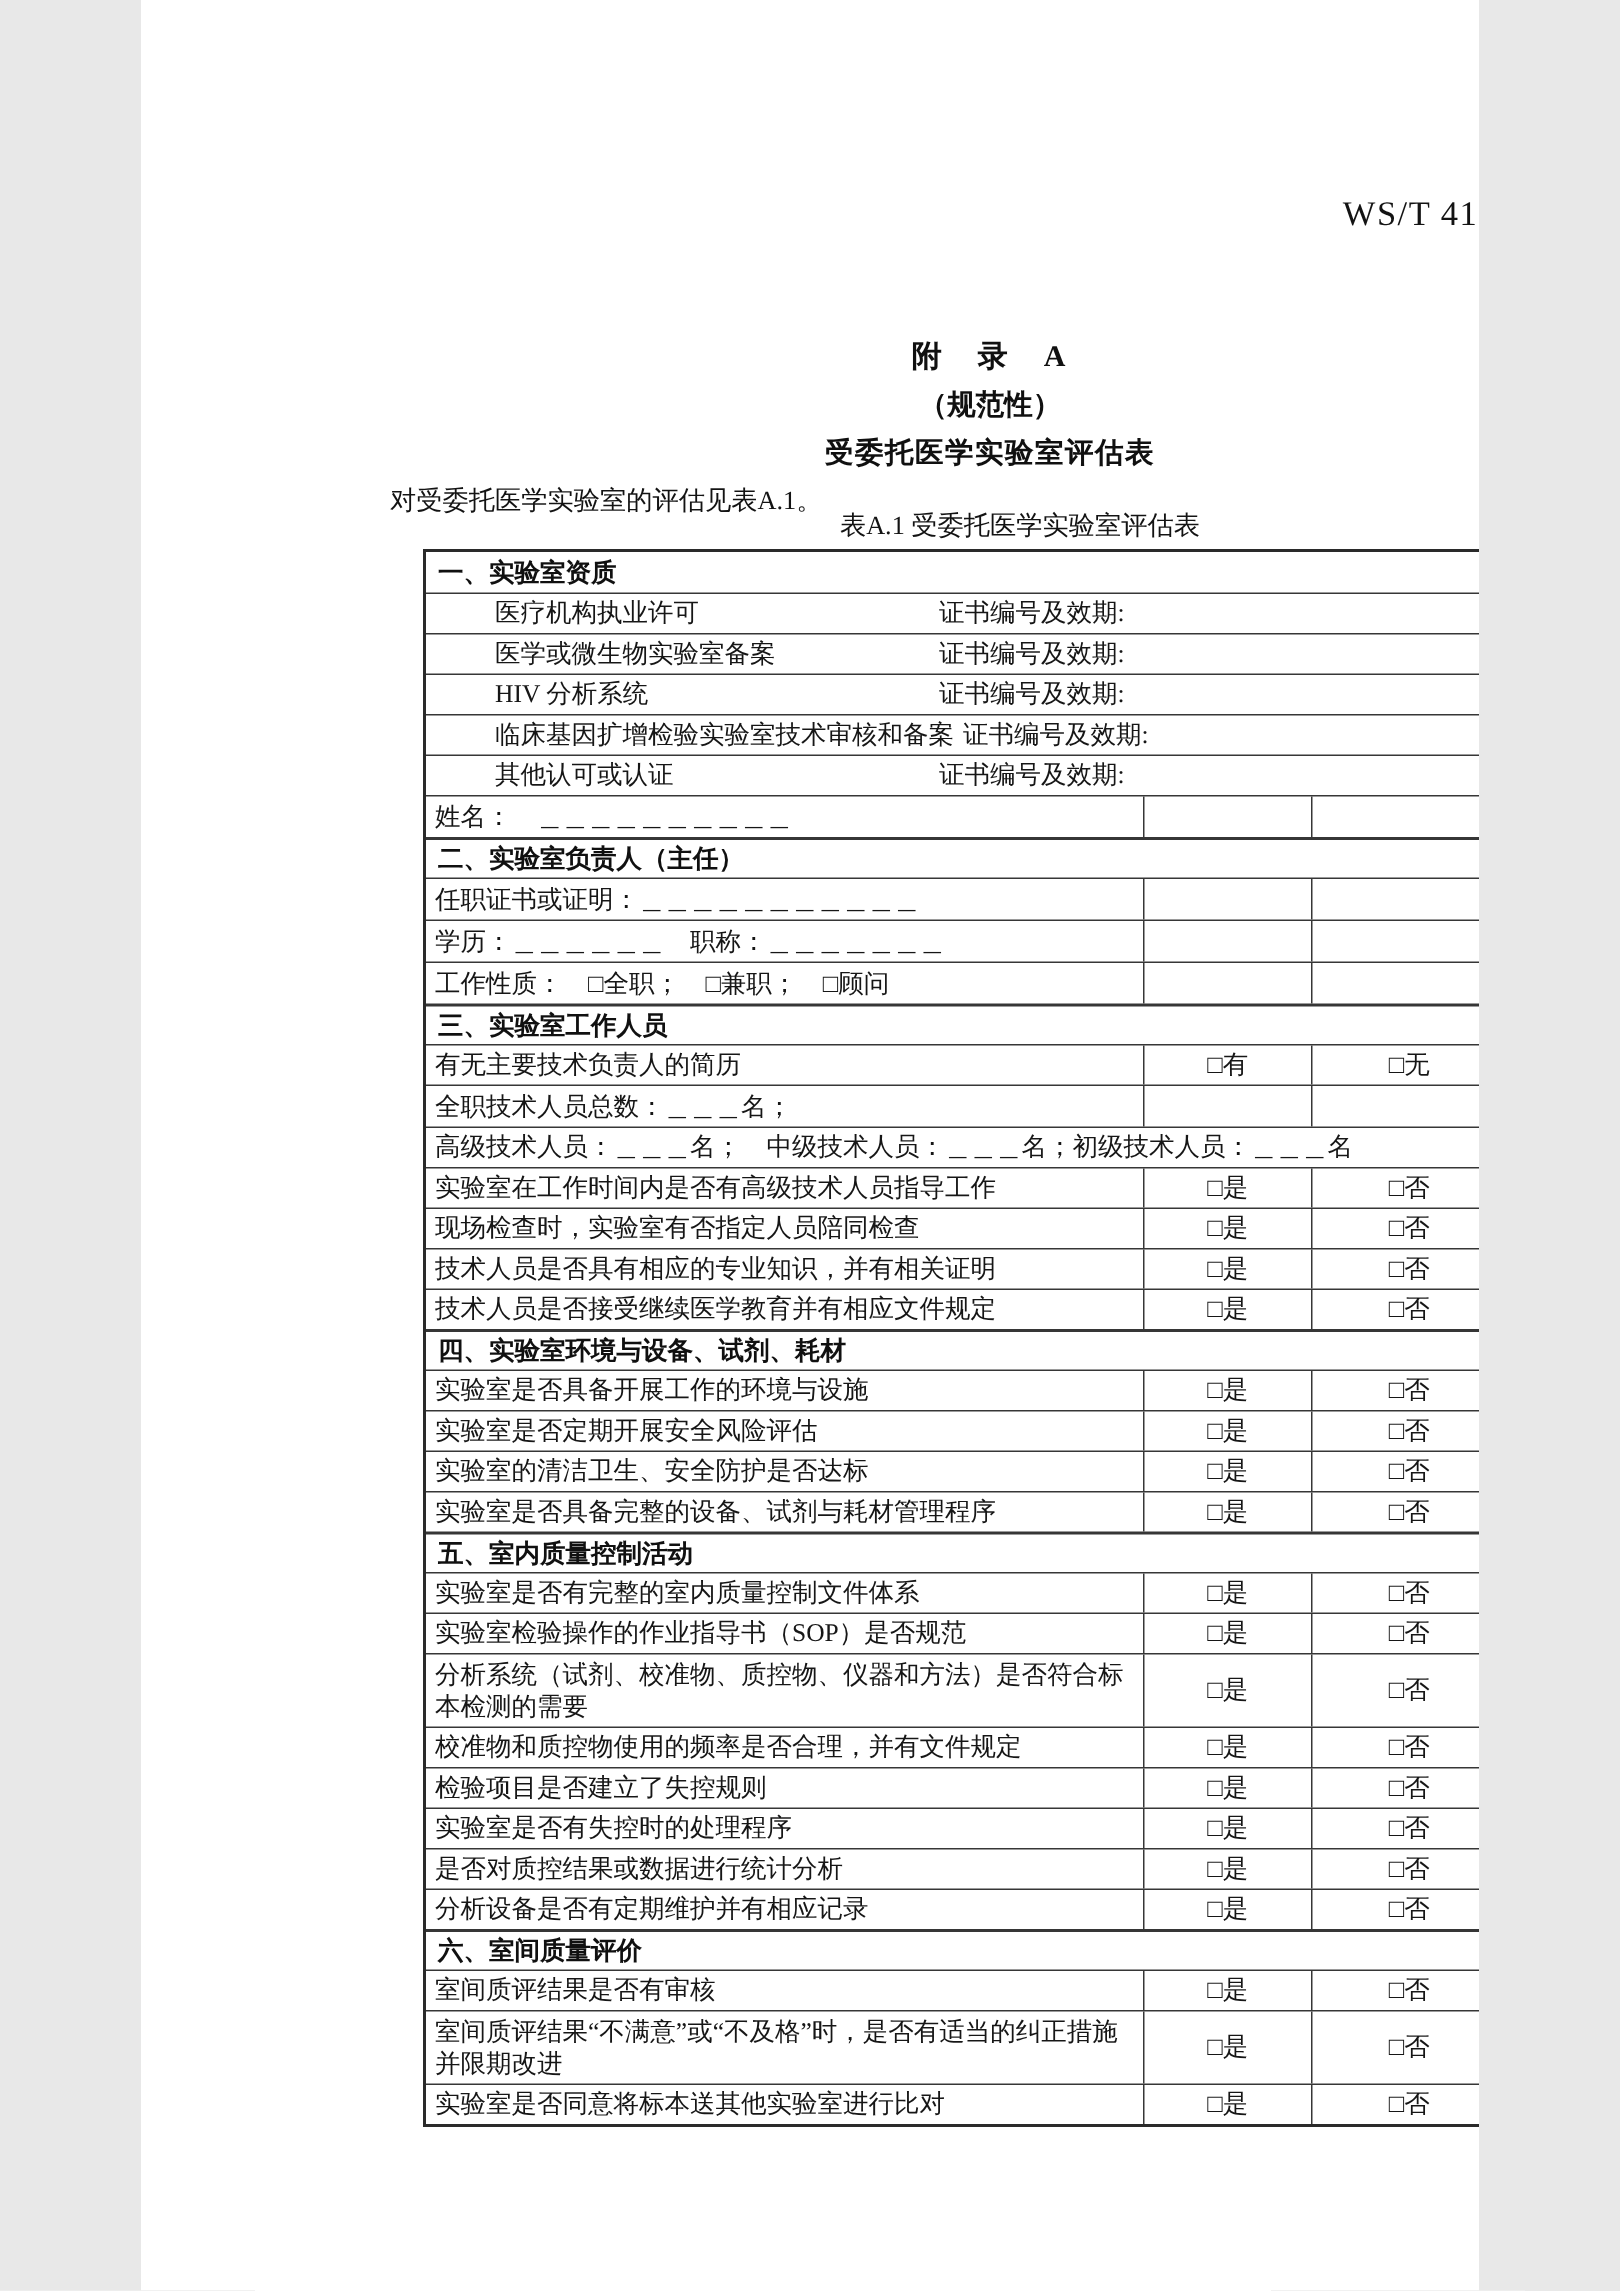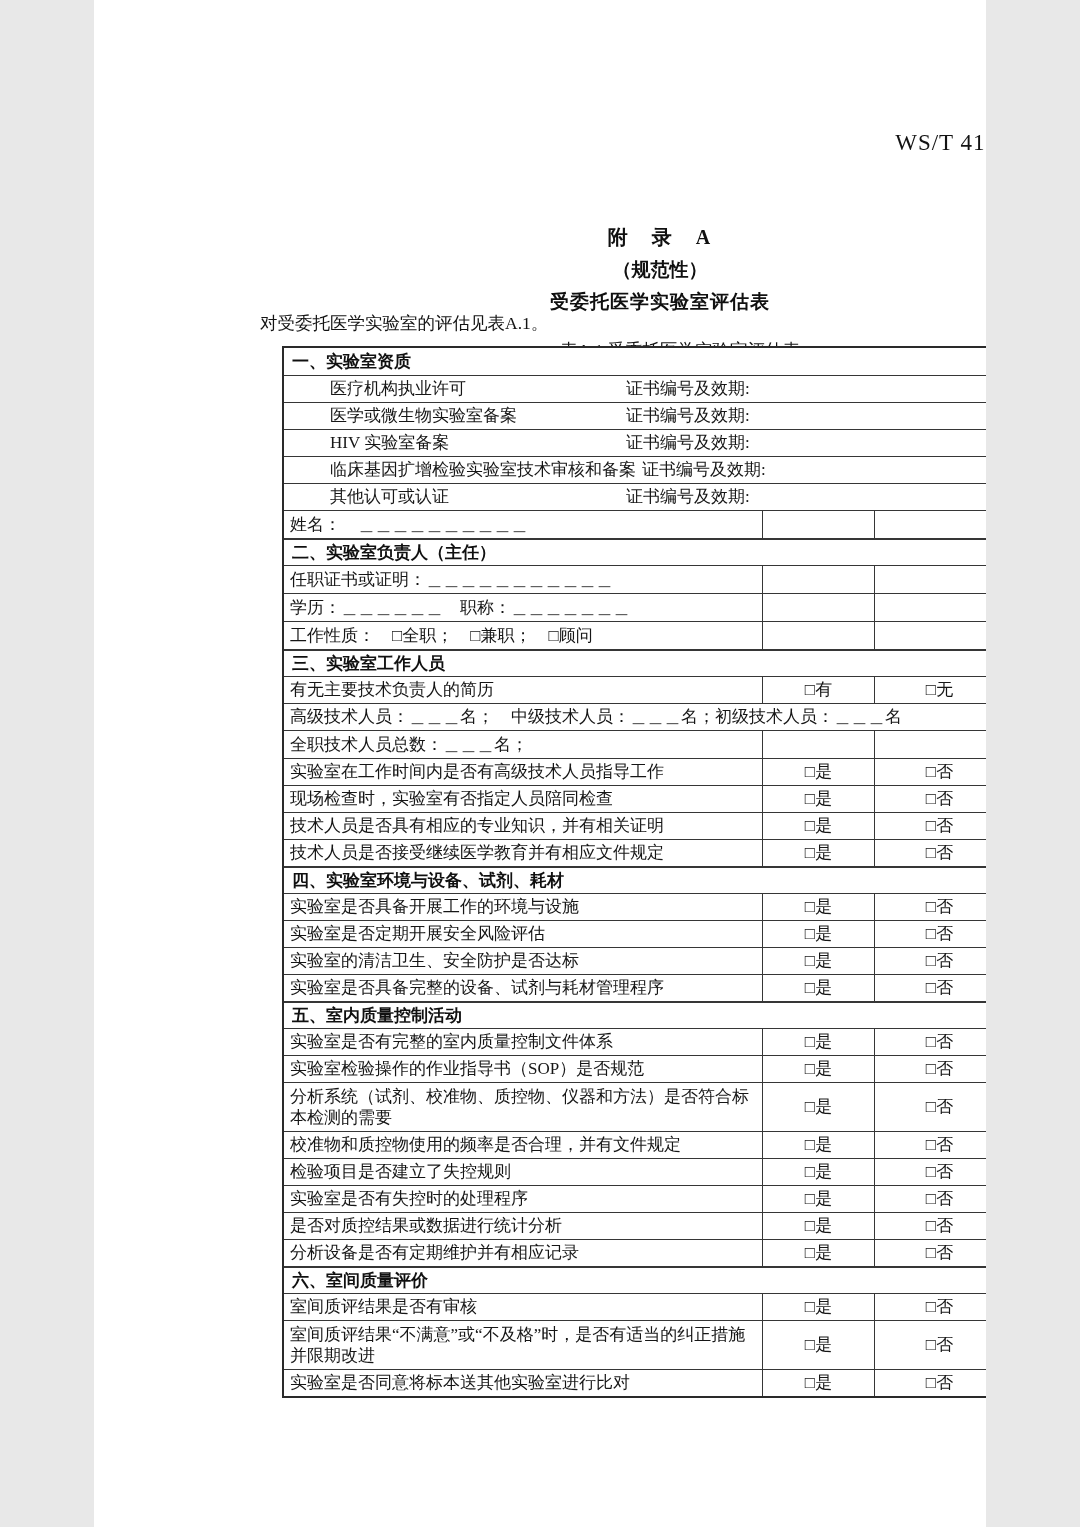--- a/index.html
+++ b/index.html
@@ -14,28 +14,28 @@
     font-size:23px; letter-spacing:1px; color:#131313;
   }
   .heading {
     position:absolute; top:224px; left:52px; width:1028px; text-align:center;
     font-weight:bold; color:#101010;
   }
   .h-line1 { font-size:20px; letter-spacing:2px; }
   .h-line2 { font-size:19px; margin-top:6px; }
   .h-line3 { font-size:19px; margin-top:6px; letter-spacing:1px; }
   .intro {
-    position:absolute; top:311px; left:166px; font-size:17.5px; color:#131313;
+    position:absolute; top:321px; left:166px; font-size:17.5px; color:#131313;
   }
   .caption {
     position:absolute; top:338px; left:72px; width:1028px; text-align:center;
     font-size:17.5px; color:#131313;
   }
   .tbl {
-    position:absolute; top:346px; left:188px; width:724px;
+    position:absolute; top:366px; left:188px; width:724px;
     border:2px solid #2a2a2a; background:#fff;
   }
   .row {
     display:flex; align-items:stretch; min-height:26px;
     border-top:1px solid #363636; font-size:17px; line-height:24px;
   }
   .row:first-child { border-top:none; }
   .row.sec {
     border-top-width:2px; font-weight:bold; min-height:27px;
     align-items:center; padding-left:8px; color:#101010;
@@ -81,21 +81,21 @@
         </div>
       </div>
       <div class="row t-cert">
         <div class="c1">
           <div class="lab1">医学或微生物实验室备案</div>
           <div class="lab2">证书编号及效期:</div>
         </div>
       </div>
       <div class="row t-cert">
         <div class="c1">
-          <div class="lab1">HIV 实验室备案</div>
+          <div class="lab1">HIV 分析系统</div>
           <div class="lab2">证书编号及效期:</div>
         </div>
       </div>
       <div class="row t-cert">
         <div class="c1">
           <div class="lab1">临床基因扩增检验实验室技术审核和备案</div>
           <div class="lab2">证书编号及效期:</div>
         </div>
       </div>
       <div class="row t-cert">
@@ -124,28 +124,28 @@
         <div class="c1">工作性质：　□全职；　□兼职；　□顾问</div>
         <div class="c2"></div>
         <div class="c3"></div>
       </div>
       <div class="row sec">三、实验室工作人员</div>
       <div class="row t-choice">
         <div class="c1">有无主要技术负责人的简历</div>
         <div class="c2">□有</div>
         <div class="c3">□无</div>
       </div>
+      <div class="row t-field">
+        <div class="c1">全职技术人员总数：＿＿＿名；</div>
+        <div class="c2"></div>
+        <div class="c3"></div>
+      </div>
       <div class="row t-full">
         <div class="c1">高级技术人员：＿＿＿名；　中级技术人员：＿＿＿名；初级技术人员：＿＿＿名</div>
       </div>
-      <div class="row t-field">
-        <div class="c1">全职技术人员总数：＿＿＿名；</div>
-        <div class="c2"></div>
-        <div class="c3"></div>
-      </div>
       <div class="row t-choice">
         <div class="c1">实验室在工作时间内是否有高级技术人员指导工作</div>
         <div class="c2">□是</div>
         <div class="c3">□否</div>
       </div>
       <div class="row t-choice">
         <div class="c1">现场检查时，实验室有否指定人员陪同检查</div>
         <div class="c2">□是</div>
         <div class="c3">□否</div>
       </div>

